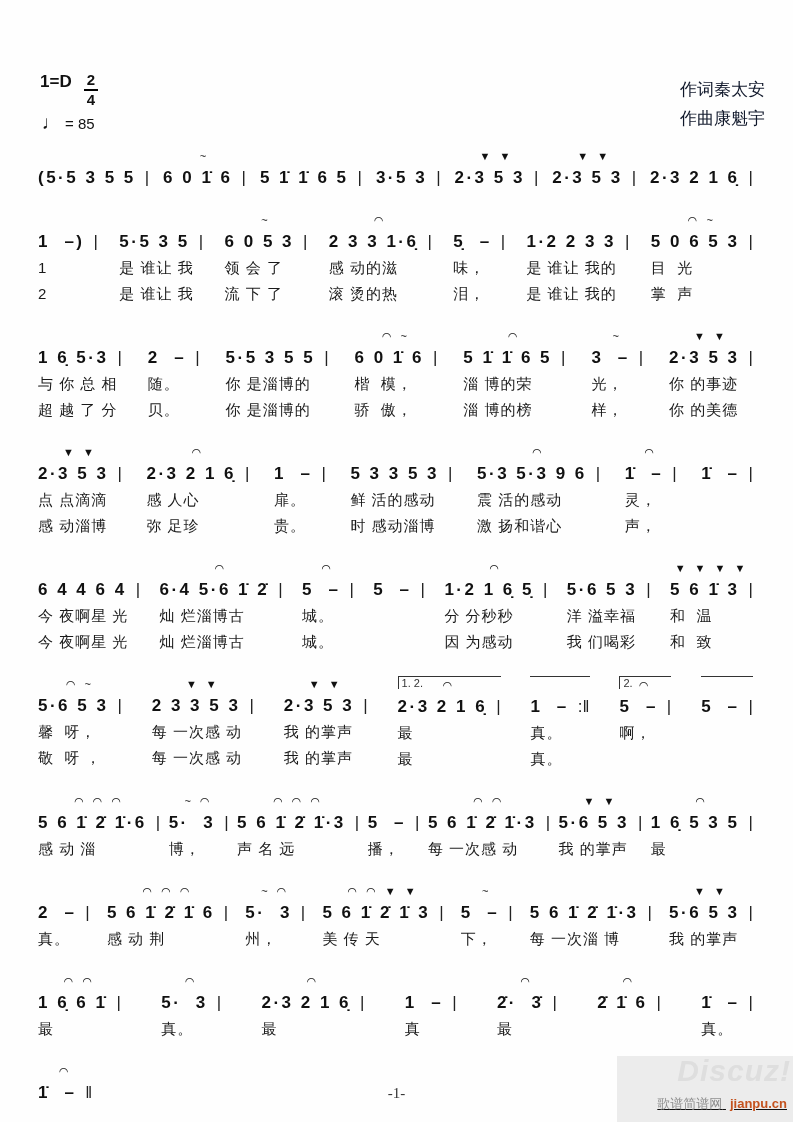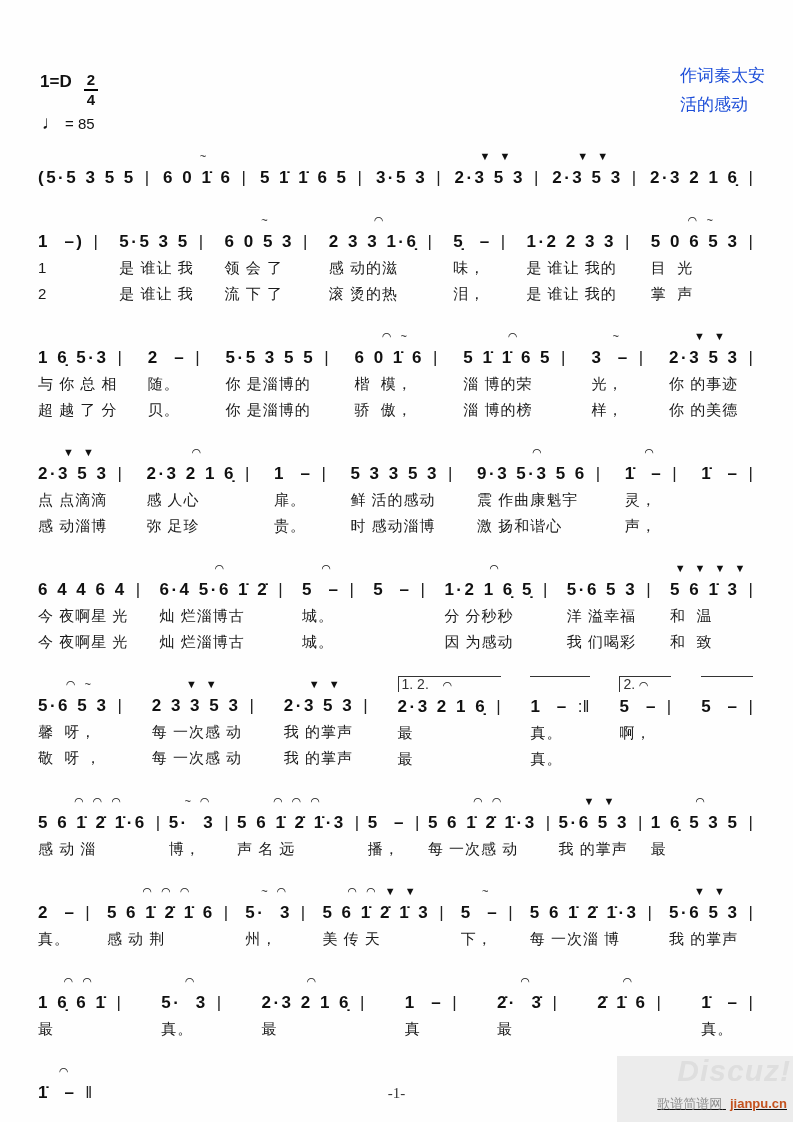--- a/index.html
+++ b/index.html
@@ -23,32 +23,32 @@
   }
   .frac{display:inline-flex;flex-direction:column;line-height:1.05;font-size:15px;text-align:center;}
   .frac .num{border-bottom:2px solid #000;padding:0 3px 1px 3px;}
   .frac .den{padding-top:1px;}
   .tempo{
     position:absolute;top:112px;left:42px;
     font-size:15px;display:flex;align-items:center;gap:4px;
   }
   .tempo .note{font-size:19px;}
   .credits{
-    position:absolute;top:62px;right:28px;
-    font-size:17px;line-height:1.7;text-align:left;color:#1d4ed8;
+    position:absolute;top:76px;right:28px;
+    font-size:17px;line-height:1.7;text-align:left;color:#0f172a;
   }
   
   .score{position:absolute;top:148px;left:0;width:793px;padding:0 40px 0 38px;box-sizing:border-box;}
   .system{display:flex;justify-content:space-between;align-items:flex-start;margin-bottom:21px;}
   .system.short{justify-content:flex-start;}
   .measure{display:flex;flex-direction:column;position:relative;}
   .measure.volta{border-top:1.5px solid #333;}
   .vlabel{
     position:absolute;top:0;left:0;
-    font-size:14px;color:#333;padding:0 3px;border-left:1.5px solid #333;
+    font-size:11px;color:#333;padding:0 3px;border-left:1.5px solid #333;
     background:transparent;line-height:1.1;
   }
   .marks{
     height:17px;font-size:11px;letter-spacing:3px;color:#111;
     text-align:center;white-space:pre;line-height:17px;
   }
   .notesrow{display:flex;align-items:baseline;}
   .ntext{
     font-weight:bold;font-size:17px;letter-spacing:2.5px;white-space:pre;
     line-height:26px;height:26px;
@@ -93,21 +93,21 @@
     </span>
   </div>
 
   <div class="tempo">
     <span class="note">♩</span>
     <span>= 85</span>
   </div>
 
   <div class="credits">
     <div>作词秦太安</div>
-    <div>活的感动</div>
+    <div>作曲康魁宇</div>
   </div>
 
   <div class="score">
       <div class="system">
         <div class="measure">
           <div class="marks"> </div>
           <div class="notesrow">
             <span class="ntext">(5·5 3 5 5</span>
             <span class="bar">|</span>
           </div>
@@ -318,24 +318,24 @@
           <div class="notesrow">
             <span class="ntext">5 3 3 5 3</span>
             <span class="bar">|</span>
           </div>
           <div class="lyr">鲜 活的感动</div>
           <div class="lyr">时 感动淄博</div>
         </div>
         <div class="measure">
           <div class="marks">◠</div>
           <div class="notesrow">
-            <span class="ntext">9·3 5·3 5 6</span>
-            <span class="bar">|</span>
-          </div>
-          <div class="lyr">震 作曲康魁宇</div>
+            <span class="ntext">5·3 5·3 9 6</span>
+            <span class="bar">|</span>
+          </div>
+          <div class="lyr">震 活的感动</div>
           <div class="lyr">激 扬和谐心</div>
         </div>
         <div class="measure">
           <div class="marks">◠</div>
           <div class="notesrow">
             <span class="ntext">1̇  –</span>
             <span class="bar">|</span>
           </div>
           <div class="lyr">灵，</div>
           <div class="lyr">声，</div>

